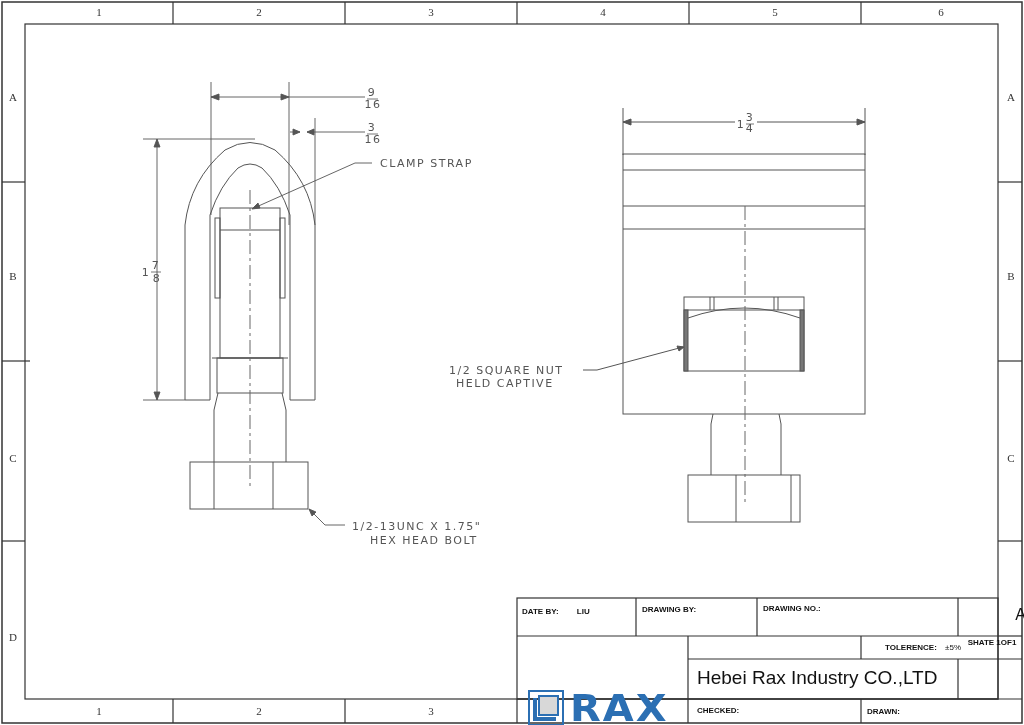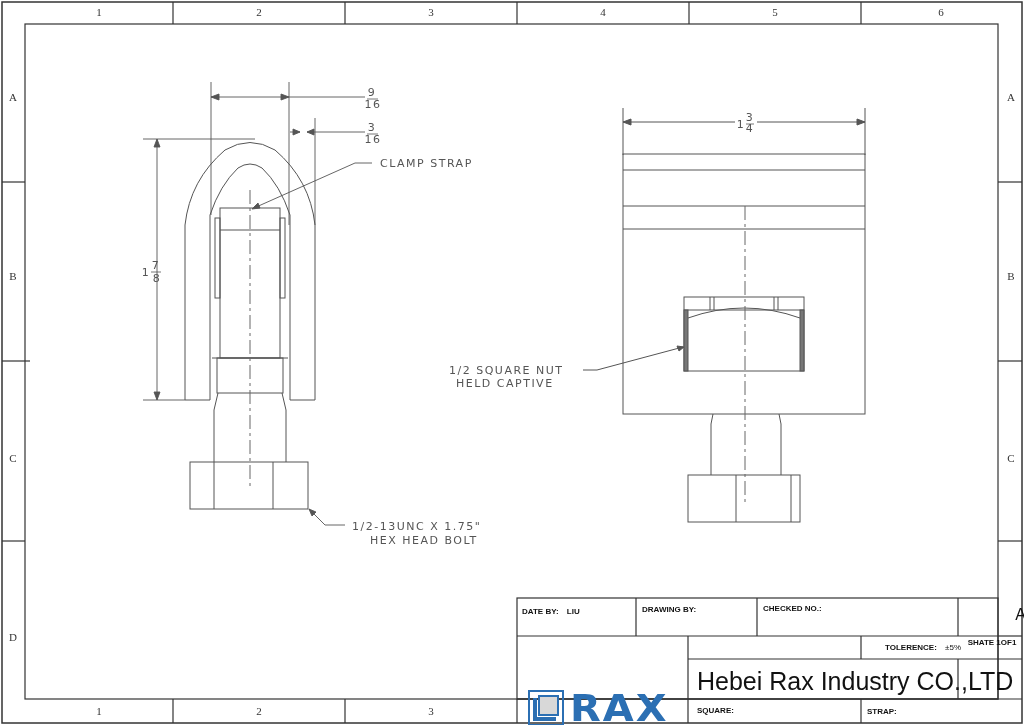--- a/index.html
+++ b/index.html
@@ -195,41 +195,41 @@
 <div class="zone-label" style="left:2px;top:270px;width:22px;">B</div>
 <div class="zone-label" style="left:2px;top:452px;width:22px;">C</div>
 <div class="zone-label" style="left:2px;top:631px;width:22px;">D</div>
 
 <div class="zone-label" style="left:1000px;top:91px;width:22px;">A</div>
 <div class="zone-label" style="left:1000px;top:270px;width:22px;">B</div>
 <div class="zone-label" style="left:1000px;top:452px;width:22px;">C</div>
 
 <div class="tb-cell tb-small" style="left:522px;top:607px;">
   <span>DATE BY:</span>
-  <span style="margin-left:6px;text-align:center;">LIU</span>
+  <span style="margin-left:16px;text-align:center;">LIU</span>
 </div>
 <div class="tb-cell tb-small" style="left:642px;top:605px;">
   <span>DRAWING BY:</span>
   <span></span>
 </div>
 <div class="tb-cell tb-small" style="left:763px;top:604px;">
-  <span>CHECKED NO.:</span>
+  <span>DRAWING NO.:</span>
   <span></span>
 </div>
 <div class="tb-cell" style="left:1004px;top:606px;width:42px;text-align:center;font-size:16px;">A4</div>
 
 <div class="logo" style="left:528px;top:647px;height:42px;margin-top:40px;">
   <svg width="36" height="36" viewBox="0 0 36 36">
     <rect x="1" y="1" width="34" height="34" fill="none" stroke="#2b6fb3" stroke-width="2"></rect>
     <path d="M5,31 L5,8 L9,8 L9,27 L28,27 L28,31 Z" fill="#2b6fb3"></path>
     <rect x="11" y="6" width="19" height="19" fill="#d8d8d8" stroke="#2b6fb3" stroke-width="2"></rect>
   </svg>
   <span class="logo-text" style="margin-left:6px;">RAX</span>
 </div>
 
 <div class="tb-cell tb-small" style="left:885px;top:643px;">
   <span>TOLERENCE:</span>
   <span style="margin-left:6px;font-weight:normal;">±5%</span>
 </div>
-<div class="tb-cell" style="left:697px;top:667px;font-size:25px;">Hebei Rax Industry CO.,LTD</div>
+<div class="tb-cell" style="left:697px;top:667px;font-size:19px;">Hebei Rax Industry CO.,LTD</div>
 <div class="tb-cell tb-small" style="left:958px;top:638px;width:68px;text-align:center;">SHATE 1OF1</div>
-<div class="tb-cell tb-small" style="left:697px;top:706px;">SQUARE:</div>
-<div class="tb-cell tb-small" style="left:867px;top:707px;">STRAP:</div>
+<div class="tb-cell tb-small" style="left:697px;top:706px;">CHECKED:</div>
+<div class="tb-cell tb-small" style="left:867px;top:707px;">DRAWN:</div>
 
 </body></html>

